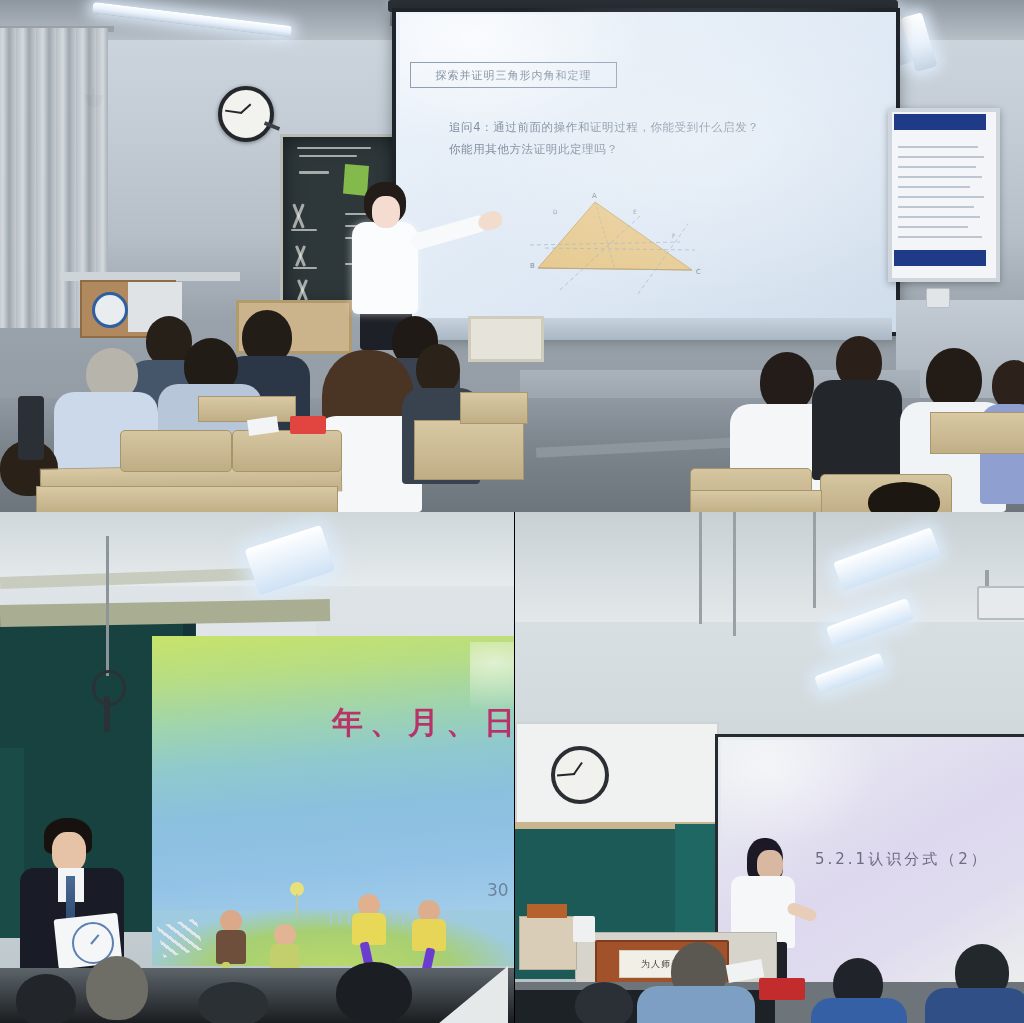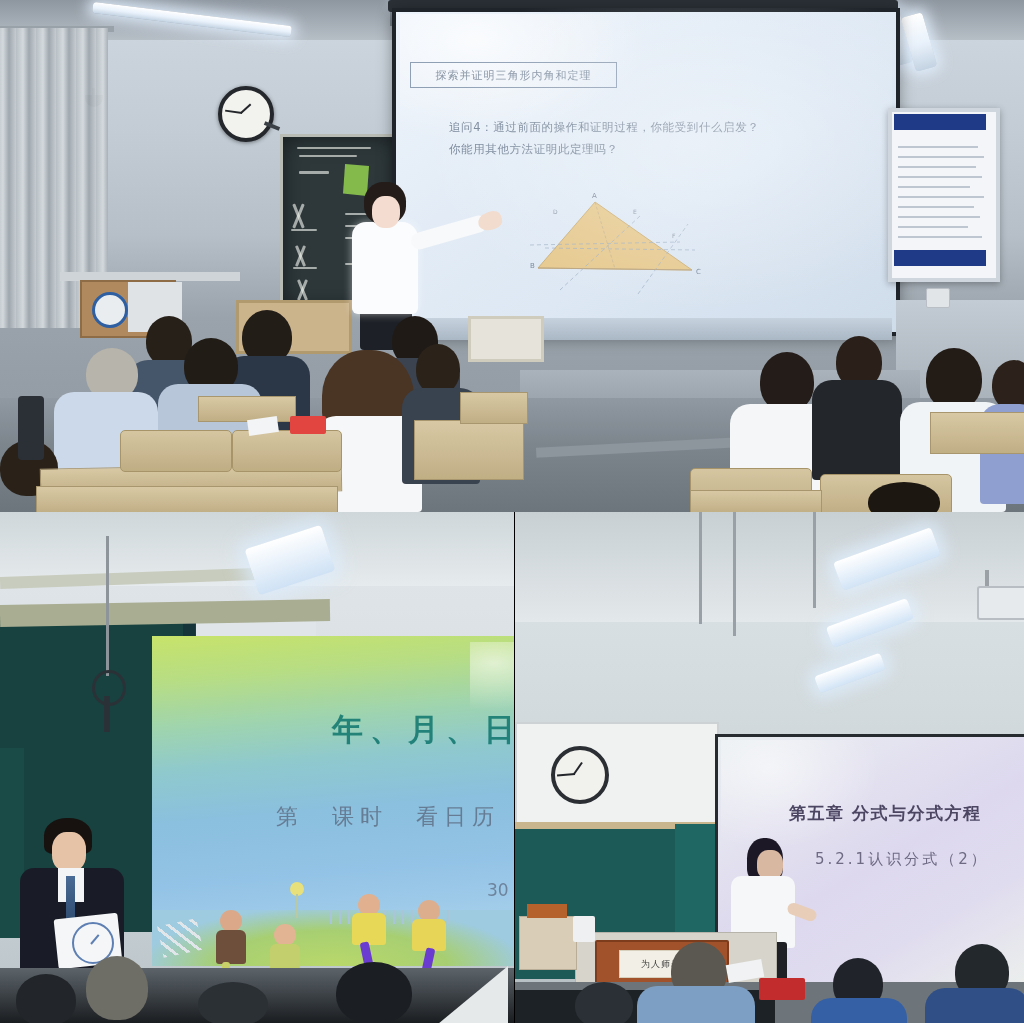--- a/index.html
+++ b/index.html
@@ -351,22 +351,21 @@
     <div class="ph" id="bl-beam2"></div>
     <div class="ph" id="bl-tube"></div>
 
     <div class="ph" id="bl-bbL"></div>
     <div class="ph" id="bl-wallmid"></div>
     <div class="ph" id="bl-railL"></div>
 
     <div class="ph" id="bl-slide"></div>
     <div class="ph" id="bl-sun"></div>
 
-    <div class="ts" style="left:332px;top:197px;font-size:31px;font-weight:bold;color:#0f766e;letter-spacing:7px;opacity:.85;">年、月、日</div>
-    <div class="ts" style="left:276px;top:290px;font-size:22px;color:#5d6c82;letter-spacing:6px;opacity:.8;">第　课时　看日历</div>
+    <div class="ts" style="left:332px;top:190px;font-size:31px;font-weight:bold;color:#be185d;letter-spacing:7px;opacity:.85;">年、月、日</div>
     <div class="ts" style="left:487px;top:368px;font-size:17px;color:#5e6d83;opacity:.75;">30</div>
 
     <div class="ph" id="bl-hill"></div>
     <div class="ph" style="left:290px;top:370px;width:14px;height:14px;border-radius:50%;background:#e8e07a;"></div>
     <div class="ph" style="left:296px;top:382px;width:2px;height:24px;background:#b9c9a4;"></div>
     <div class="ph" style="left:330px;top:398px;width:120px;height:14px;background:repeating-linear-gradient(90deg,#a9c6d8 0 2px,transparent 2px 9px);"></div>
     <div class="ph" style="left:160px;top:410px;width:40px;height:32px;background:repeating-linear-gradient(50deg,#e0e6ea 0 3px,transparent 3px 9px);transform:rotate(-12deg);"></div>
 
     <div class="kid" style="left:212px;top:398px;">
       <div class="kid-head" style="left:8px;top:0;width:22px;height:22px;background:#dba889;"></div>
@@ -428,21 +427,20 @@
     <div class="ph" id="br-clock"></div>
     <div class="ph" id="br-ck-h"></div>
     <div class="ph" id="br-ck-m"></div>
 
     <div class="ph" id="br-bb"></div>
     <div class="ph" id="br-bb2"></div>
 
     <div class="ph" id="br-screen"></div>
     <div class="ph" id="br-screen-gl"></div>
 
-    <div class="ts" style="left:274px;top:290px;font-size:17px;font-weight:bold;color:#4c4663;letter-spacing:1.5px;">第五章  分式与分式方程</div>
     <div class="ts" style="left:300px;top:338px;font-size:15px;color:#6e6a84;letter-spacing:3px;">5.2.1认识分式（2）</div>
 
     <div class="ph" style="left:232px;top:326px;width:36px;height:44px;background:#1c1826;border-radius:46% 46% 30% 30%;"></div>
     <div class="ph" style="left:242px;top:338px;width:26px;height:30px;background:#d8b8a0;border-radius:42%;"></div>
     <div class="ph" style="left:216px;top:364px;width:64px;height:72px;background:#f6f7f8;border-radius:10px 10px 3px 3px;"></div>
     <div class="ph" style="left:228px;top:430px;width:44px;height:56px;background:#1e2026;border-radius:3px;"></div>
     <div class="ph" style="left:272px;top:394px;width:30px;height:12px;background:#e8cdb8;border-radius:6px;transform:rotate(20deg);"></div>
 
     <div class="ph" id="br-podium"></div>
     <div class="ph" id="br-podium-front"></div>

